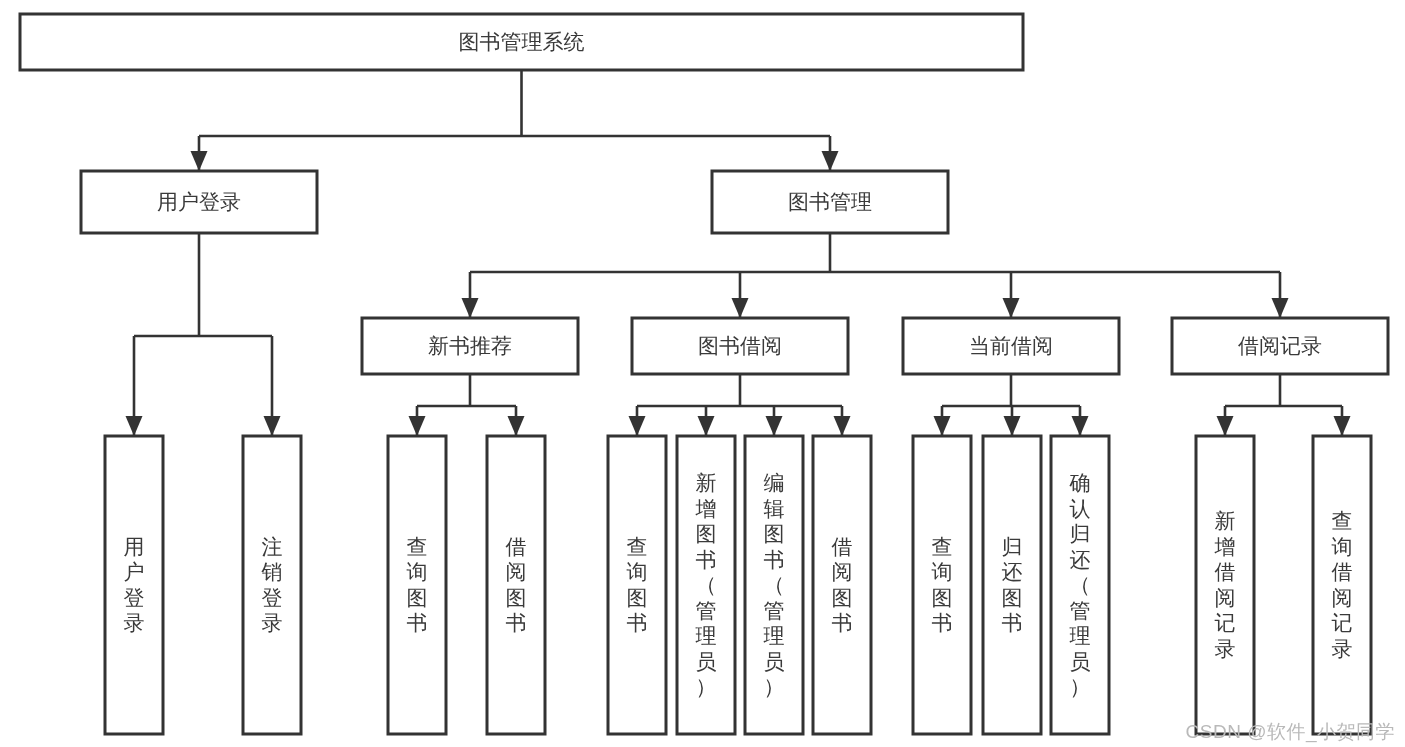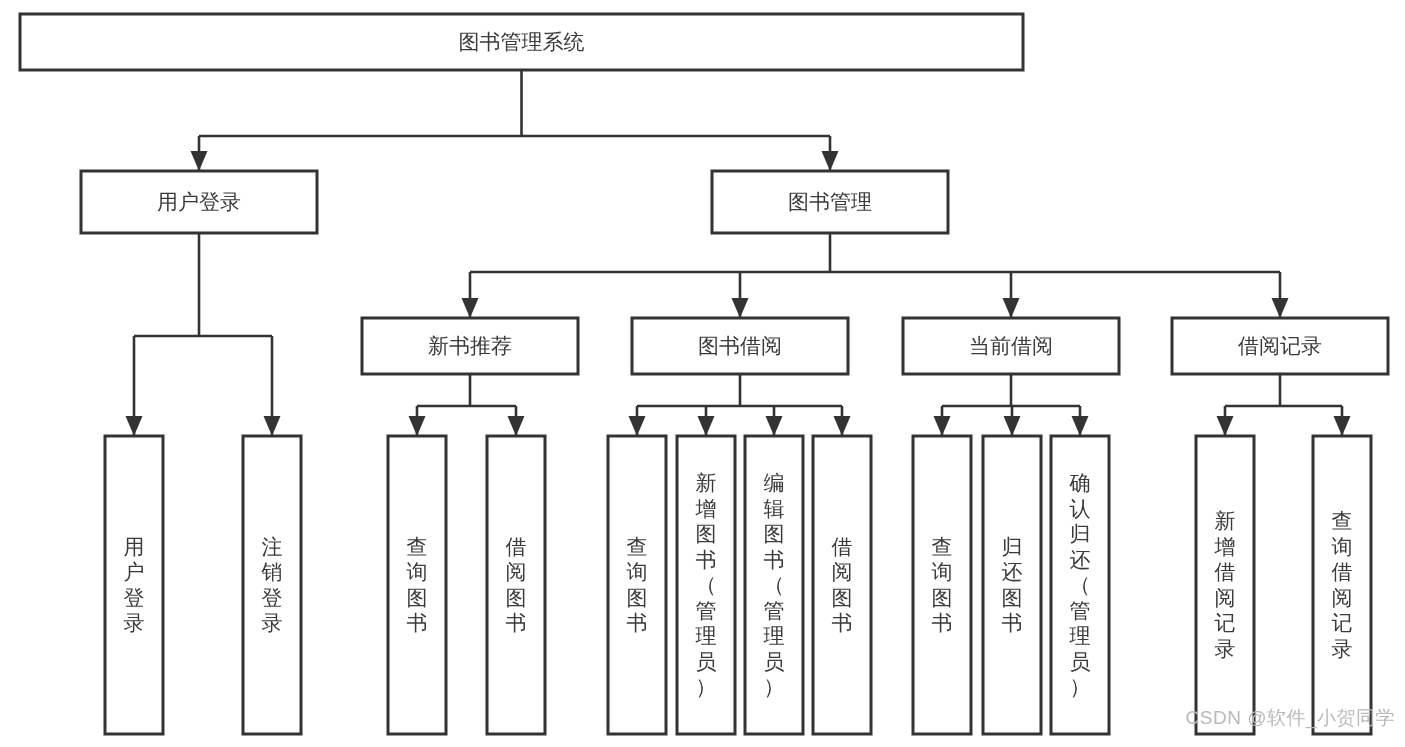--- a/index.html
+++ b/index.html
@@ -51,21 +51,21 @@
   }
   .node-label-v {
     fill: #3a3a3a;
     font-family: "Liberation Sans", "DejaVu Sans", sans-serif;
     font-size: 21px;
     text-anchor: middle;
   }
   .watermark {
     position: absolute;
     right: 10px;
-    bottom: 16px;
+    bottom: 2px;
     font-family: "Liberation Sans", "DejaVu Sans", sans-serif;
     font-size: 19px;
     color: #b9b9b9;
     white-space: nowrap;
     letter-spacing: 0.5px;
   }
 </style>
 </head>
 <body>
 

